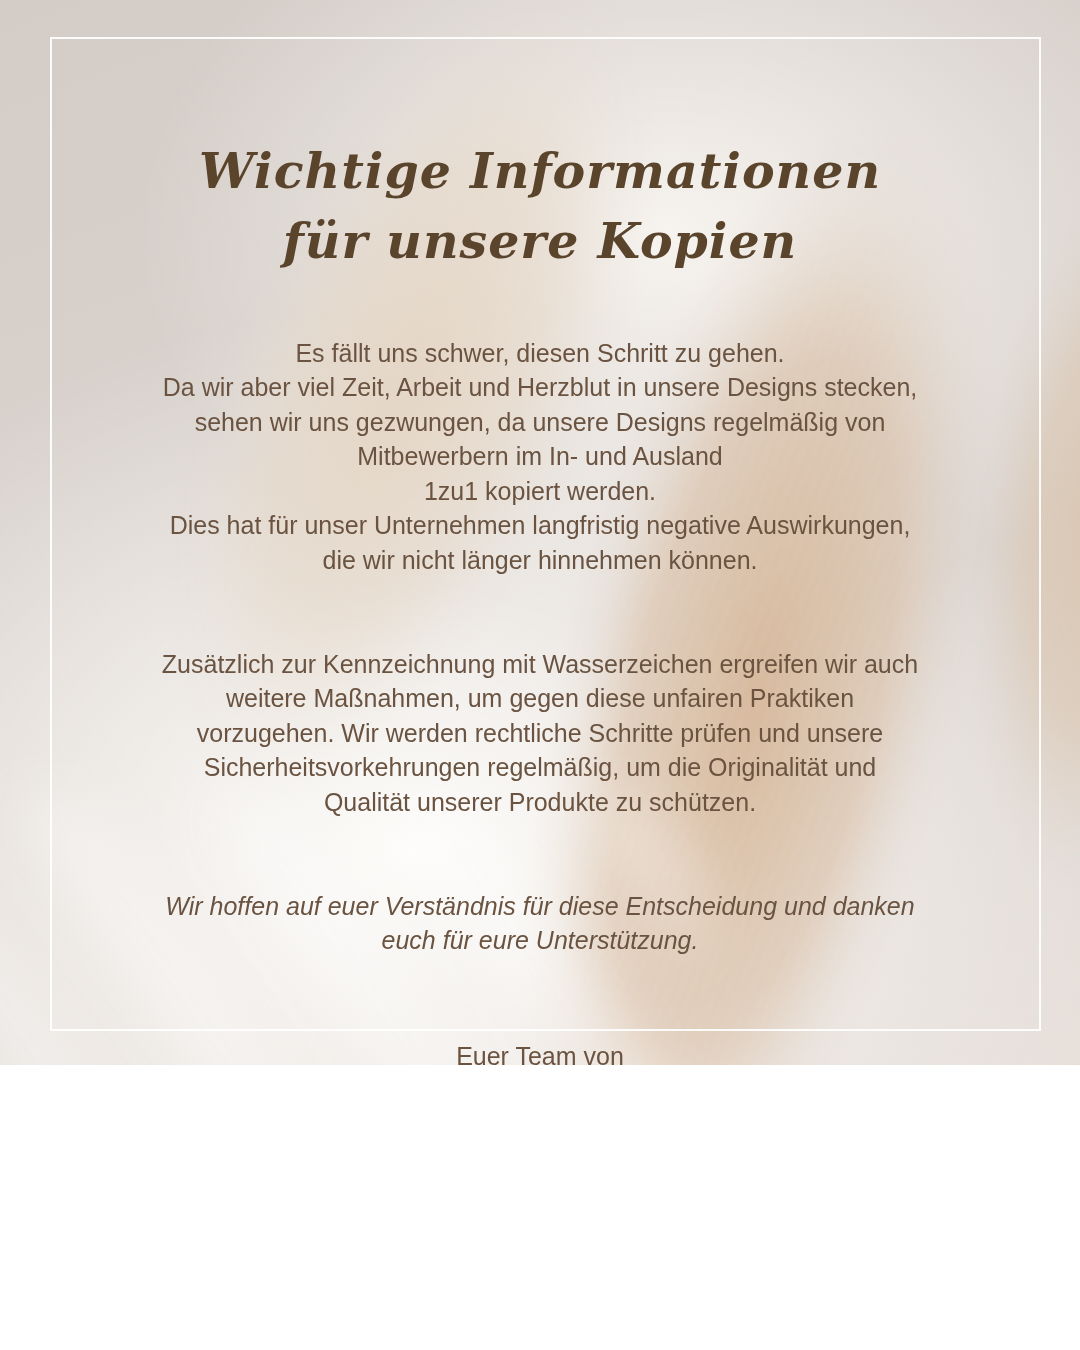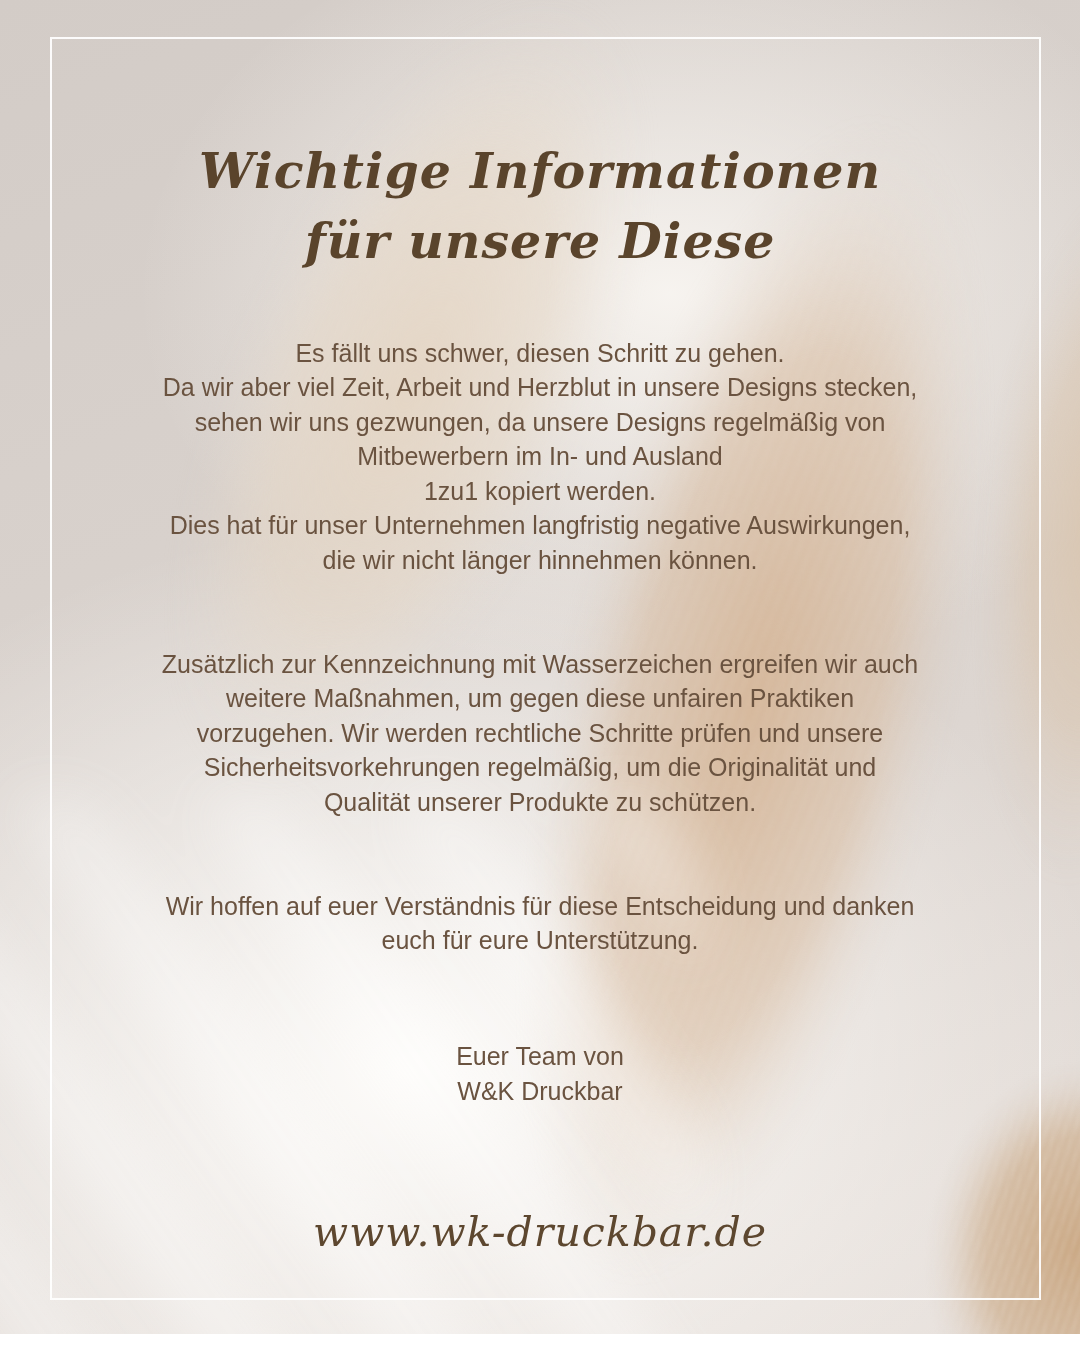--- a/index.html
+++ b/index.html
@@ -2,21 +2,21 @@
 <html lang="de"><head>
 <meta charset="utf-8">
 <style>
   html, body {
     margin: 0; padding: 0;
     width: 1080px; height: 1350px;
     font-family: "Liberation Sans", sans-serif;
   }
   .canvas {
     position: relative;
-    width: 1080px; height: 1334px;
+    width: 1080px; height: 1065px;
     overflow: hidden;
     background:
       radial-gradient(760px 560px at 62% 22%, rgba(250,247,243,0.9), rgba(250,247,243,0) 70%),
       radial-gradient(980px 760px at 38% 80%, rgba(255,254,252,0.95), rgba(255,254,252,0) 72%),
       linear-gradient(160deg, #d3ccc7 0%, #d8d1cc 35%, #ddd6d1 62%, #e7e0db 100%);
   }
   .layer { position: absolute; pointer-events: none; }
 
   
   .plume-a {
@@ -101,21 +101,21 @@
 
   .bodytext {
     position: absolute; top: 301px; left: 80px; right: 80px;
     text-align: center;
     font-size: 25px;
     line-height: 34.5px;
     color: #6a5340;
     white-space: pre-line;
   }
   .bodytext p { margin: 0 0 35px 0; white-space: pre-line; }
-  .bodytext p.sig-lead { margin-bottom: 31px; }
+  .bodytext p.sig-lead { margin-bottom: 31px; font-style: italic; }
   .bodytext .signature { margin: 16px; white-space: pre-line; }
 
   .website {
     position: absolute; top: 1208px; left: 0; right: 0;
     text-align: center;
     font-family: "DejaVu Serif", serif;
     font-style: italic;
     font-size: 41px;
     letter-spacing: 1px;
     color: #5d472f;
@@ -131,21 +131,21 @@
   <div class="layer plume-d"></div>
   <div class="layer plume-c"></div>
   <div class="layer streaks"></div>
 
   <div class="frame"></div>
 
   <div class="content">
 
     <h1 class="title">
       <span class="tline">Wichtige Informationen</span>
-      <span class="tline">für unsere Diese</span>
+      <span class="tline">für unsere Kopien</span>
     </h1>
 
     <div class="bodytext">
       <p>Es fällt uns schwer, diesen Schritt zu gehen.
 Da wir aber viel Zeit, Arbeit und Herzblut in unsere Designs stecken,
 sehen wir uns gezwungen, da unsere Designs regelmäßig von
 Mitbewerbern im In- und Ausland
 1zu1 kopiert werden.
 Dies hat für unser Unternehmen langfristig negative Auswirkungen,
 die wir nicht länger hinnehmen können.</p>

